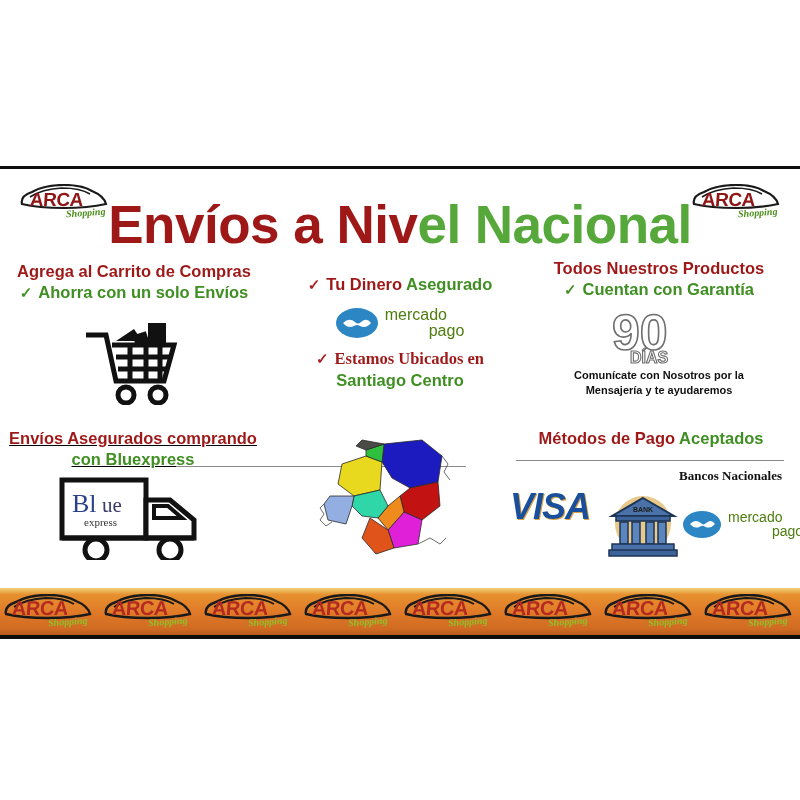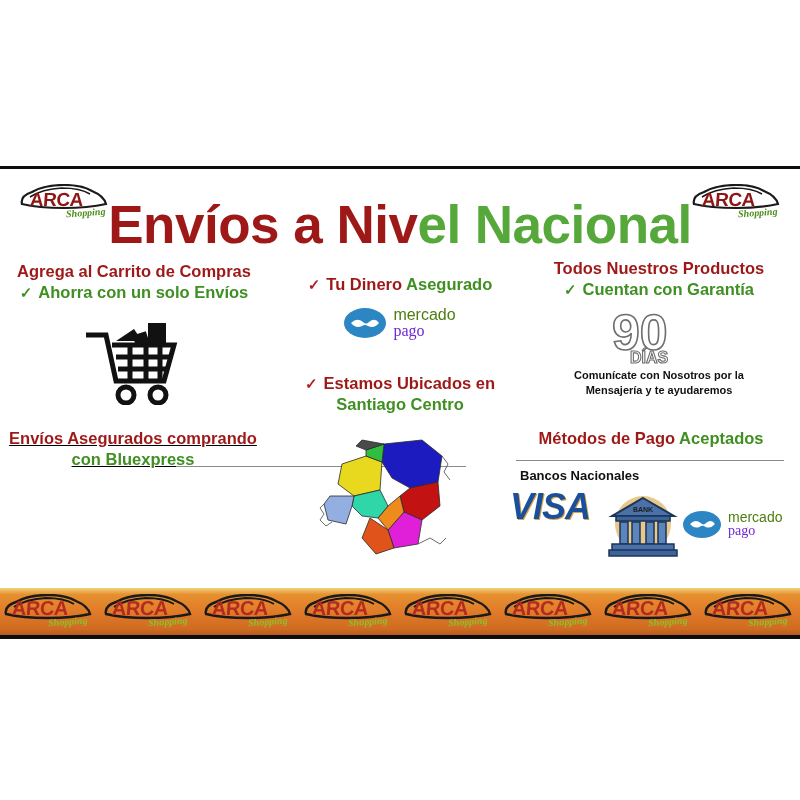--- a/index.html
+++ b/index.html
@@ -77,21 +77,21 @@
   
   .mp{display:inline-flex;align-items:center;gap:7px;}
   .mp-oval{
     width:42px;height:30px;border-radius:50%;
     background:#2d86c4;
     display:flex;align-items:center;justify-content:center;
     flex:0 0 auto;
   }
   .mp-txt{line-height:1.0;text-align:left;}
   .mp-txt .m1{font-size:16px;color:#4d7c0f;font-family:Liberation Sans, sans-serif;}
-  .mp-txt .m2{font-size:16px;color:#6d28d9;font-family:Liberation Serif, serif;}
+  .mp-txt .m2{font-size:16px;color:#4d7c0f;font-family:Liberation Sans, sans-serif;margin-left:44px;}
 
   
   .dias{margin-top:4px;display:flex;justify-content:center;}
   .small-note{
     margin-top:2px;color:#111;font-weight:bold;font-size:11px;
     line-height:1.35;font-family:"Liberation Sans",sans-serif;
   }
 
   
   .low-left{position:absolute;left:8px;top:262px;width:250px;text-align:center;text-decoration:underline;}
@@ -103,23 +103,23 @@
   .hl-b{left:516px;top:294px;width:268px;}
 
   
   .truck-wrap{position:absolute;left:58px;top:308px;}
 
   
   .map-wrap{position:absolute;left:318px;top:272px;}
 
   
   .banks-label{
-    position:absolute;left:520px;top:302px;width:262px;text-align:left;
+    position:absolute;left:520px;top:302px;width:262px;text-align:right;
     font-weight:bold;font-size:13px;color:#111;
-    font-family:Liberation Sans, sans-serif;
+    font-family:Liberation Serif, serif;
   }
   .pay-row{position:absolute;left:498px;top:320px;width:300px;height:75px;}
   .visa{
     position:absolute;left:12px;top:0px;
     font-family:"Liberation Sans",sans-serif;
     font-style:italic;font-weight:bold;font-size:36px;
     color:#1a4f9c;letter-spacing:-1px;
     text-shadow:1px 1px 0 #d9a441;
   }
   .mc{position:absolute;left:12px;top:34px;width:100px;height:42px;}
@@ -210,21 +210,21 @@
               <path d="M1 9 Q7 3 13 8 Q16 11 19 8 Q25 3 29 9 Q24 15 18 12 Q15 10 12 12 Q6 15 1 9 Z" fill="#ffffff"></path>
             </svg>
           </span>
           <span class="mp-txt">
             <div class="m1">mercado</div>
             <div class="m2">pago</div>
           </span>
         </span>
       </div>
 
-      <div class="hl-red" style="margin-top:34px;">
+      <div class="hl-red" style="margin-top:10px;font-family:Liberation Serif, serif;">
         <span class="check red">✓</span><span>Estamos Ubicados en</span>
       </div>
       <div class="hl-green">Santiago Centro</div>
     </div>
 
     <div class="col col-right">
       <div class="hl-red">Todos Nuestros Productos</div>
       <div class="hl-green">
         <span class="check green">✓</span><span>Cuentan con Garantía</span>
       </div>
@@ -241,20 +241,33 @@
         <div>Mensajería y te ayudaremos</div>
       </div>
     </div>
 
     <div class="low-left">
       <div class="hl-red">Envíos Asegurados comprando</div>
       <div class="hl-green">con Bluexpress</div>
     </div>
     <div class="hairline hl-a"></div>
 
+    <div class="truck-wrap">
+      <svg width="168" height="86" viewBox="0 0 168 86">
+        <rect x="4" y="6" width="84" height="58" fill="#fff" stroke="#111" stroke-width="5"></rect>
+        <path d="M88 26 H112 L136 46 V64 H88 Z" fill="#fff" stroke="#111" stroke-width="5"></path>
+        <path d="M96 32 H110 L124 44 H96 Z" fill="#fff" stroke="#111" stroke-width="4"></path>
+        <path d="M4 64 H136" stroke="#111" stroke-width="5"></path>
+        <circle cx="38" cy="76" r="11" fill="#fff" stroke="#111" stroke-width="5"></circle>
+        <circle cx="112" cy="76" r="11" fill="#fff" stroke="#111" stroke-width="5"></circle>
+        <text x="14" y="38" font-family="Liberation Serif, serif" font-size="26" fill="#2b3f8c">Bl</text>
+        <text x="44" y="38" font-family="Liberation Serif, serif" font-size="21" fill="#3a3a6e">ue</text>
+        <text x="26" y="52" font-family="Liberation Serif, serif" font-size="11" fill="#333">express</text>
+      </svg>
+    </div>
 
     <div class="map-wrap">
       <svg width="134" height="124" viewBox="0 0 134 124">
         <g stroke="#2a2a2a" stroke-width="0.8">
           <path d="M66 6 L104 2 L124 18 L120 44 L92 50 L74 40 L64 24 Z" fill="#1b1bbf"></path>
           <path d="M92 50 L120 44 L122 68 L104 82 L86 74 L82 58 Z" fill="#c21212"></path>
           <path d="M86 74 L104 82 L100 106 L76 110 L70 92 Z" fill="#e020d8"></path>
           <path d="M52 80 L70 92 L76 110 L58 116 L44 100 Z" fill="#e0531a"></path>
           <path d="M70 68 L82 58 L86 74 L70 92 L60 80 Z" fill="#ef8a1c"></path>
           <path d="M24 26 L48 18 L64 24 L62 52 L36 58 L20 46 Z" fill="#e8d81e"></path>

